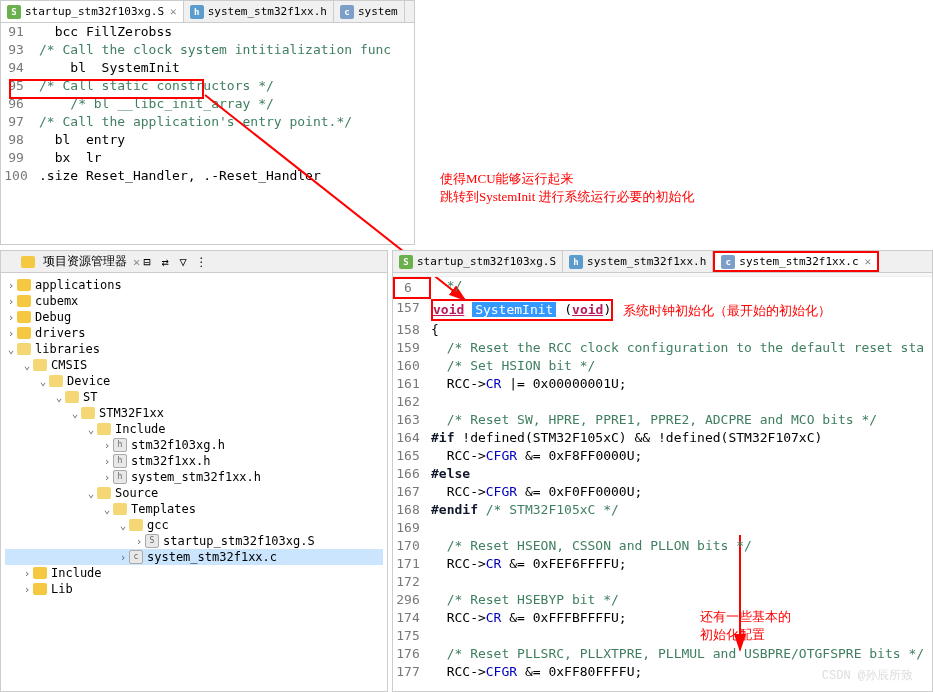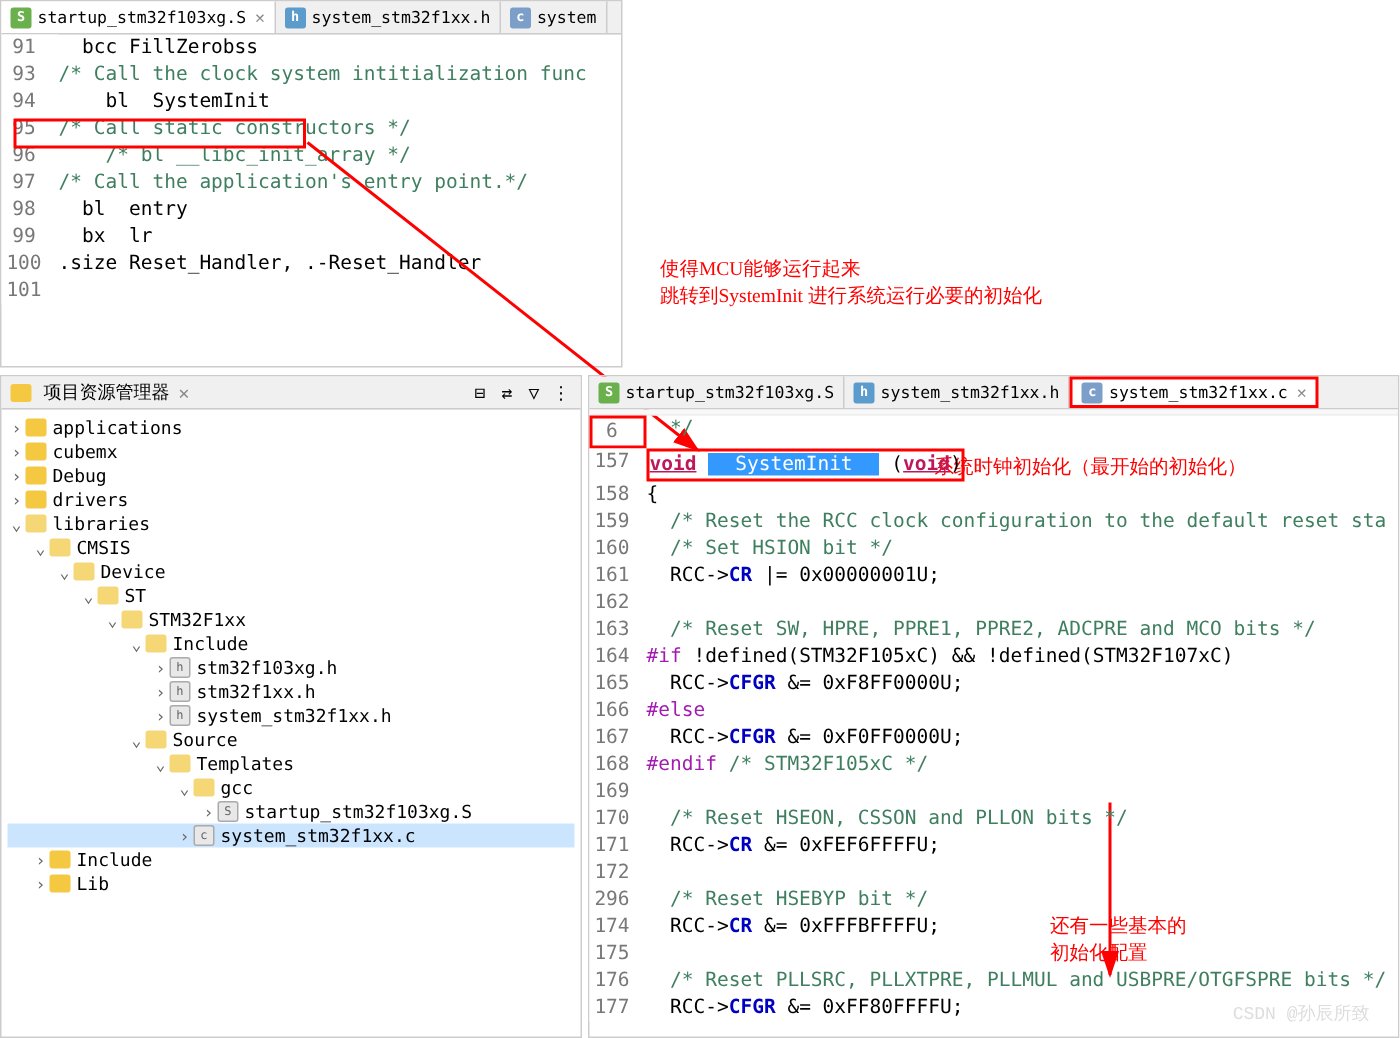--- a/index.html
+++ b/index.html
@@ -23,40 +23,40 @@
     .hl1 { left: 8px; top: 78px; width: 195px; height: 20px; }
     
     .annotation { position: absolute; color: #ff0000; font-size: 13px; font-family: "Microsoft YaHei"; }
     .ann1 { left: 440px; top: 170px; }
     .ann2 { left: 623px; top: 302px; }
     .ann3 { left: 700px; top: 608px; }
     
     svg.arrow { position: absolute; pointer-events: none; }
     
     .explorer-panel { position: absolute; left: 0; top: 250px; width: 388px; height: 442px; border: 1px solid #ccc; }
-    .explorer-header { display: flex; align-items: center; background: #f0f0f0; height: 22px; padding: 0 6px; border-bottom: 1px solid #ccc; justify-content: space-between; }
+    .explorer-header { display: flex; align-items: center; background: #f0f0f0; height: 22px; padding: 0 20px; border-bottom: 1px solid #ccc; justify-content: flex-start; }
     .explorer-title { display: flex; align-items: center; gap: 4px; }
     .explorer-tools { display: flex; gap: 4px; }
     .tool-icon { width: 14px; height: 14px; cursor: pointer; display:inline-flex; align-items:center; justify-content:center; }
     .folder-icon { display: inline-block; width: 14px; height: 12px; background: #f5c842; border-radius: 2px; margin-right: 4px; }
     .folder-icon.open { background: #f5d776; }
     
     .tree { padding: 4px; font-size: 12px; }
     .tree-item { display: flex; align-items: center; padding: 1px 0; cursor: pointer; }
     .tree-item.selected { background: #cce5ff; }
     .expand { width: 12px; text-align: center; cursor: pointer; color: #666; font-size: 11px; }
     .ind { width: 16px; }
     .file-icon-s { display: inline-block; width: 14px; height: 14px; background: #e8e8e8; border: 1px solid #aaa; border-radius: 2px; font-size: 8px; text-align: center; line-height: 12px; margin-right: 4px; color:#666; }
     
     .bottom-editor { position: absolute; left: 392px; top: 250px; width: 541px; height: 442px; border: 1px solid #ccc; }
     .hl-tab { border: 2px solid #ff0000; }
     .hl-line { border: 2px solid #ff0000; display: inline-block; }
-    .sel-blue { background: #3399ff; color: #fff; padding: 0 18px; }
-    .preproc { color: #a21caf; font-weight: normal; }
-    .kw-blue { color: #0000c0; font-weight: bold; }
+    .sel-blue { background: #3399ff; color: #fff; padding: 0 3px; }
+    .preproc { color: #0f172a; font-weight: bold; }
+    .kw-blue { color: #0000c0; font-weight: normal; }
     .void-kw { color: #be185d; font-weight: bold; text-decoration: underline; }
     
     .watermark { position: absolute; bottom: 8px; right: 20px; color: #ddd; font-size: 12px; font-family: Liberation Mono, monospace; }
     .ruler { height: 4px; background: #f8f8f8; border-bottom: 1px solid #eee; }
   </style>
 </head>
 <body>
 
 <div class="top-panel">
   <div class="tabs-bar" id="top-tabs">
@@ -103,24 +103,20 @@
         <div class="line-num">98</div>
         <div class="line-code ">  bl  entry</div>
       </div>
       <div class="editor-line">
         <div class="line-num">99</div>
         <div class="line-code ">  bx  lr</div>
       </div>
       <div class="editor-line">
         <div class="line-num">100</div>
         <div class="line-code ">.size Reset_Handler, .-Reset_Handler</div>
-      </div>
-      <div class="editor-line">
-        <div class="line-num">101</div>
-        <div class="line-code "></div>
       </div>
     </div>
   <div class="highlight-box hl1"></div>
 </div>
 
 <div class="annotation ann1">
   <div>使得MCU能够运行起来</div>
   <div>跳转到SystemInit 进行系统运行必要的初始化</div>
 </div>
 <div class="annotation ann2">系统时钟初始化（最开始的初始化）</div>

